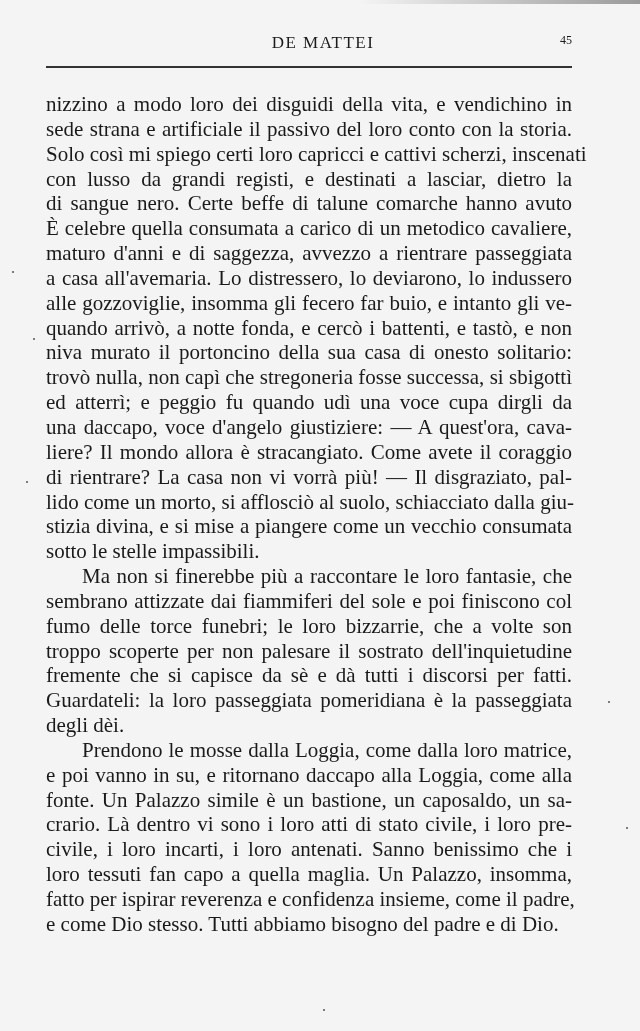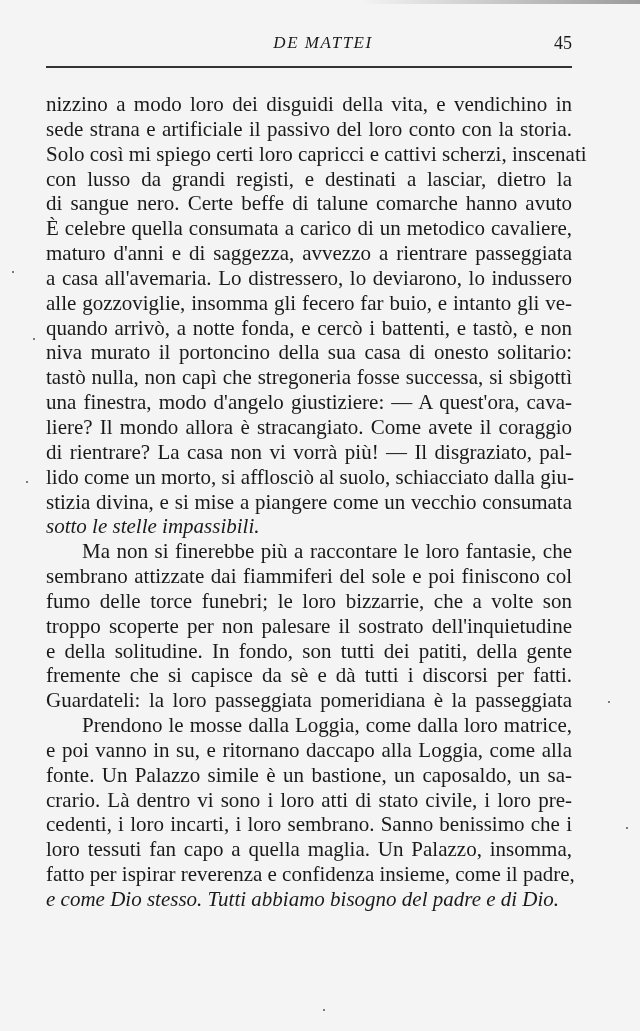--- a/index.html
+++ b/index.html
@@ -29,30 +29,29 @@
       top: 33px;
       width: 526px;
       height: 30px;
     }
     .running-title {
       position: absolute;
       left: 0;
       right: 0;
       top: 0;
       text-align: center;
-      font-style: italic;
       font-size: 17px;
       letter-spacing: 1.5px;
       padding-left: 28px;
     }
     .page-number {
       position: absolute;
       right: 0;
       top: 0;
-      font-size: 18px;
+      font-size: 12px;
     }
     .head-rule {
       position: absolute;
       left: 46px;
       top: 66px;
       width: 526px;
       height: 2px;
       background: #333;
     }
     .body-text {
@@ -65,21 +64,20 @@
     }
     .line {
       display: block;
       white-space: nowrap;
       text-align: justify;
       text-align-last: justify;
       height: 24.85px;
     }
     .line.last {
       text-align-last: left;
-      font-style: italic;
     }
     .line.indent {
       padding-left: 36px;
     }
     .speck {
       position: absolute;
       width: 2px;
       height: 2px;
       background: #555;
       border-radius: 50%;
@@ -102,43 +100,44 @@
       <span class="line">sede strana e artificiale il passivo del loro conto con la storia.</span>
       <span class="line">Solo così mi spiego certi loro capricci e cattivi scherzi, inscenati</span>
       <span class="line">con lusso da grandi registi, e destinati a lasciar, dietro la</span>
       <span class="line">di sangue nero. Certe beffe di talune comarche hanno avuto</span>
       <span class="line">È celebre quella consumata a carico di un metodico cavaliere,</span>
       <span class="line">maturo d'anni e di saggezza, avvezzo a rientrare passeggiata</span>
       <span class="line">a casa all'avemaria. Lo distressero, lo deviarono, lo indussero</span>
       <span class="line">alle gozzoviglie, insomma gli fecero far buio, e intanto gli ve-</span>
       <span class="line">quando arrivò, a notte fonda, e cercò i battenti, e tastò, e non</span>
       <span class="line">niva murato il portoncino della sua casa di onesto solitario:</span>
-      <span class="line">tastò nulla, non capì che stregoneria fosse successa, si sbigottì</span>
-      <span class="line">una finestra, modo d'angelo giustiziere: — A quest'ora, cava-</span>
+      <span class="line">trovò nulla, non capì che stregoneria fosse successa, si sbigottì</span>
+      <span class="line">ed atterrì; e peggio fu quando udì una voce cupa dirgli da</span>
+      <span class="line">una daccapo, voce d'angelo giustiziere: — A quest'ora, cava-</span>
       <span class="line">liere? Il mondo allora è stracangiato. Come avete il coraggio</span>
       <span class="line">di rientrare? La casa non vi vorrà più! — Il disgraziato, pal-</span>
       <span class="line">lido come un morto, si afflosciò al suolo, schiacciato dalla giu-</span>
       <span class="line">stizia divina, e si mise a piangere come un vecchio consumata</span>
       <span class="line last">sotto le stelle impassibili.</span>
     </div>
     <div>
       <span class="line indent">Ma non si finerebbe più a raccontare le loro fantasie, che</span>
       <span class="line">sembrano attizzate dai fiammiferi del sole e poi finiscono col</span>
       <span class="line">fumo delle torce funebri; le loro bizzarrie, che a volte son</span>
       <span class="line">troppo scoperte per non palesare il sostrato dell'inquietudine</span>
-      <span class="line">e della solitudine. In fondo, son tutti dei patiti, della gente</span>
       <span class="line">fremente che si capisce da sè e dà tutti i discorsi per fatti.</span>
       <span class="line">Guardateli: la loro passeggiata pomeridiana è la passeggiata</span>
+      <span class="line last">degli dèi.</span>
     </div>
     <div>
       <span class="line indent">Prendono le mosse dalla Loggia, come dalla loro matrice,</span>
       <span class="line">e poi vanno in su, e ritornano daccapo alla Loggia, come alla</span>
       <span class="line">fonte. Un Palazzo simile è un bastione, un caposaldo, un sa-</span>
       <span class="line">crario. Là dentro vi sono i loro atti di stato civile, i loro pre-</span>
-      <span class="line">cedenti, i loro incarti, i loro sembrano. Sanno benissimo che i</span>
+      <span class="line">civile, i loro incarti, i loro antenati. Sanno benissimo che i</span>
       <span class="line">loro tessuti fan capo a quella maglia. Un Palazzo, insomma,</span>
       <span class="line">fatto per ispirar reverenza e confidenza insieme, come il padre,</span>
       <span class="line last">e come Dio stesso. Tutti abbiamo bisogno del padre e di Dio.</span>
     </div>
   </div>
 
 <div class="speck" style="left:12px; top:271px;"></div>
 <div class="speck" style="left:33px; top:338px;"></div>
 <div class="speck" style="left:26px; top:481px;"></div>
 <div class="speck" style="left:608px; top:701px;"></div>

